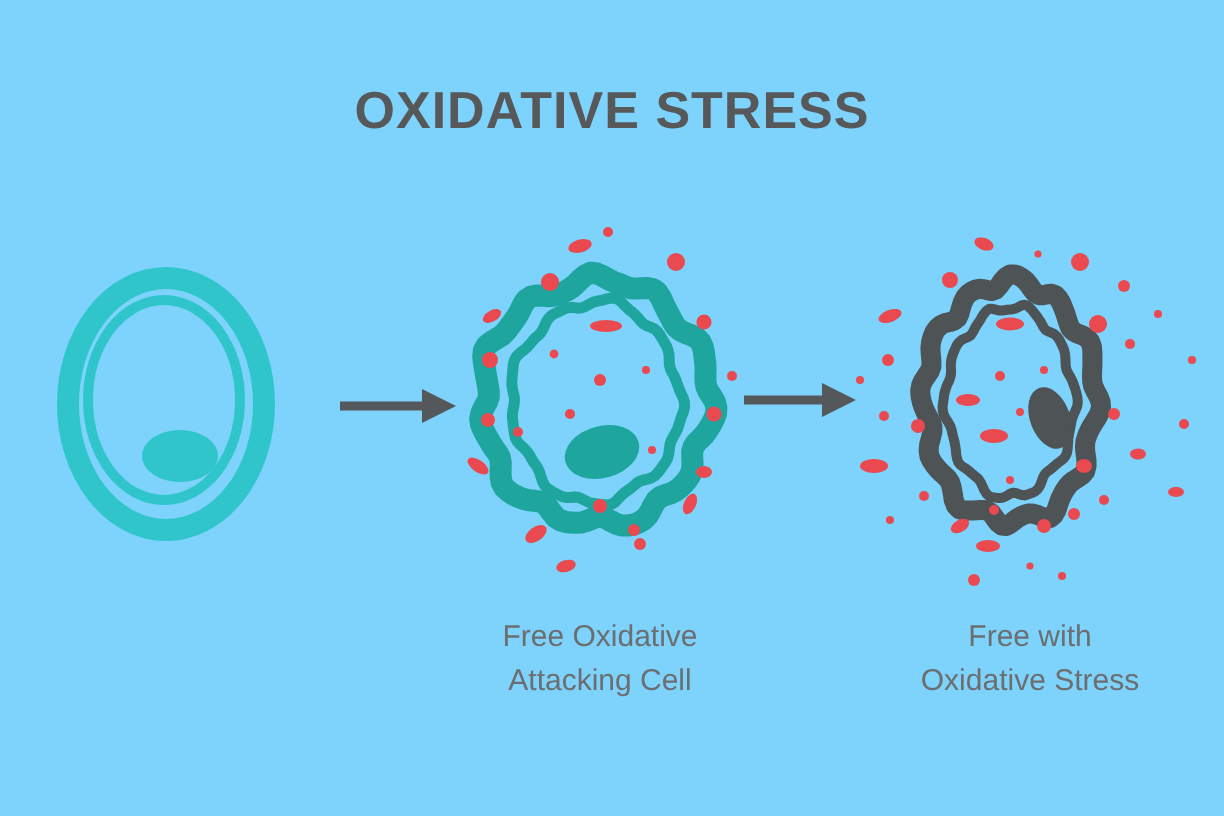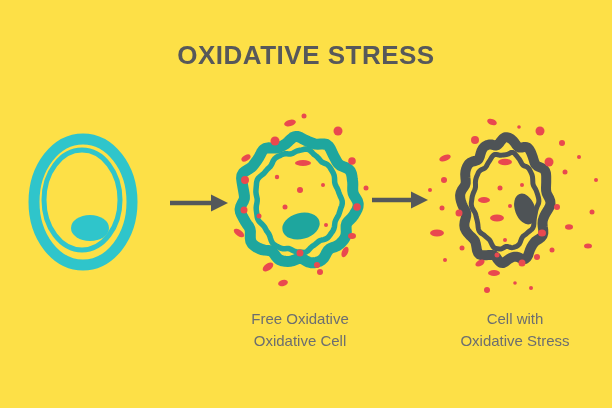--- a/index.html
+++ b/index.html
@@ -1,17 +1,17 @@
 <!DOCTYPE html>
 <html><head>
 <meta charset="utf-8">
 <style>
   html,body{margin:0;padding:0;background:#ffffff;}
   .canvas{
-    position:relative;width:612px;height:408px;background:#fde047;overflow:hidden;
+    position:relative;width:612px;height:408px;background:#7dd3fc;overflow:hidden;
     font-family:"Liberation Sans",sans-serif;
   }
   .diagram-svg{position:absolute;left:0;top:0;}
   .title{
     position:absolute;left:0;right:0;top:40px;text-align:center;
     font-size:26px;font-weight:bold;letter-spacing:0.5px;color:#57585a;
   }
   .label{
     position:absolute;text-align:center;font-size:15px;color:#6c6e70;line-height:22px;
   }
@@ -110,20 +110,20 @@
         <ellipse cx="494" cy="273" rx="6" ry="3" fill="#e9494f" transform="rotate(0 494 273)"></ellipse>
         <ellipse cx="487" cy="290" rx="3" ry="3" fill="#e9494f" transform="rotate(0 487 290)"></ellipse>
         <ellipse cx="531" cy="288" rx="2" ry="2" fill="#e9494f" transform="rotate(0 531 288)"></ellipse>
         <ellipse cx="515" cy="283" rx="1.8" ry="1.8" fill="#e9494f" transform="rotate(0 515 283)"></ellipse>
       </g>
     </svg>
 
 
   <div class="label label-attacked">
     <div>Free Oxidative</div>
-    <div>Oxidative Cell</div>
+    <div>Attacking Cell</div>
   </div>
 
   <div class="label label-stressed">
-    <div>Cell with</div>
+    <div>Free with</div>
     <div>Oxidative Stress</div>
   </div>
 </div>
 
 </body></html>

